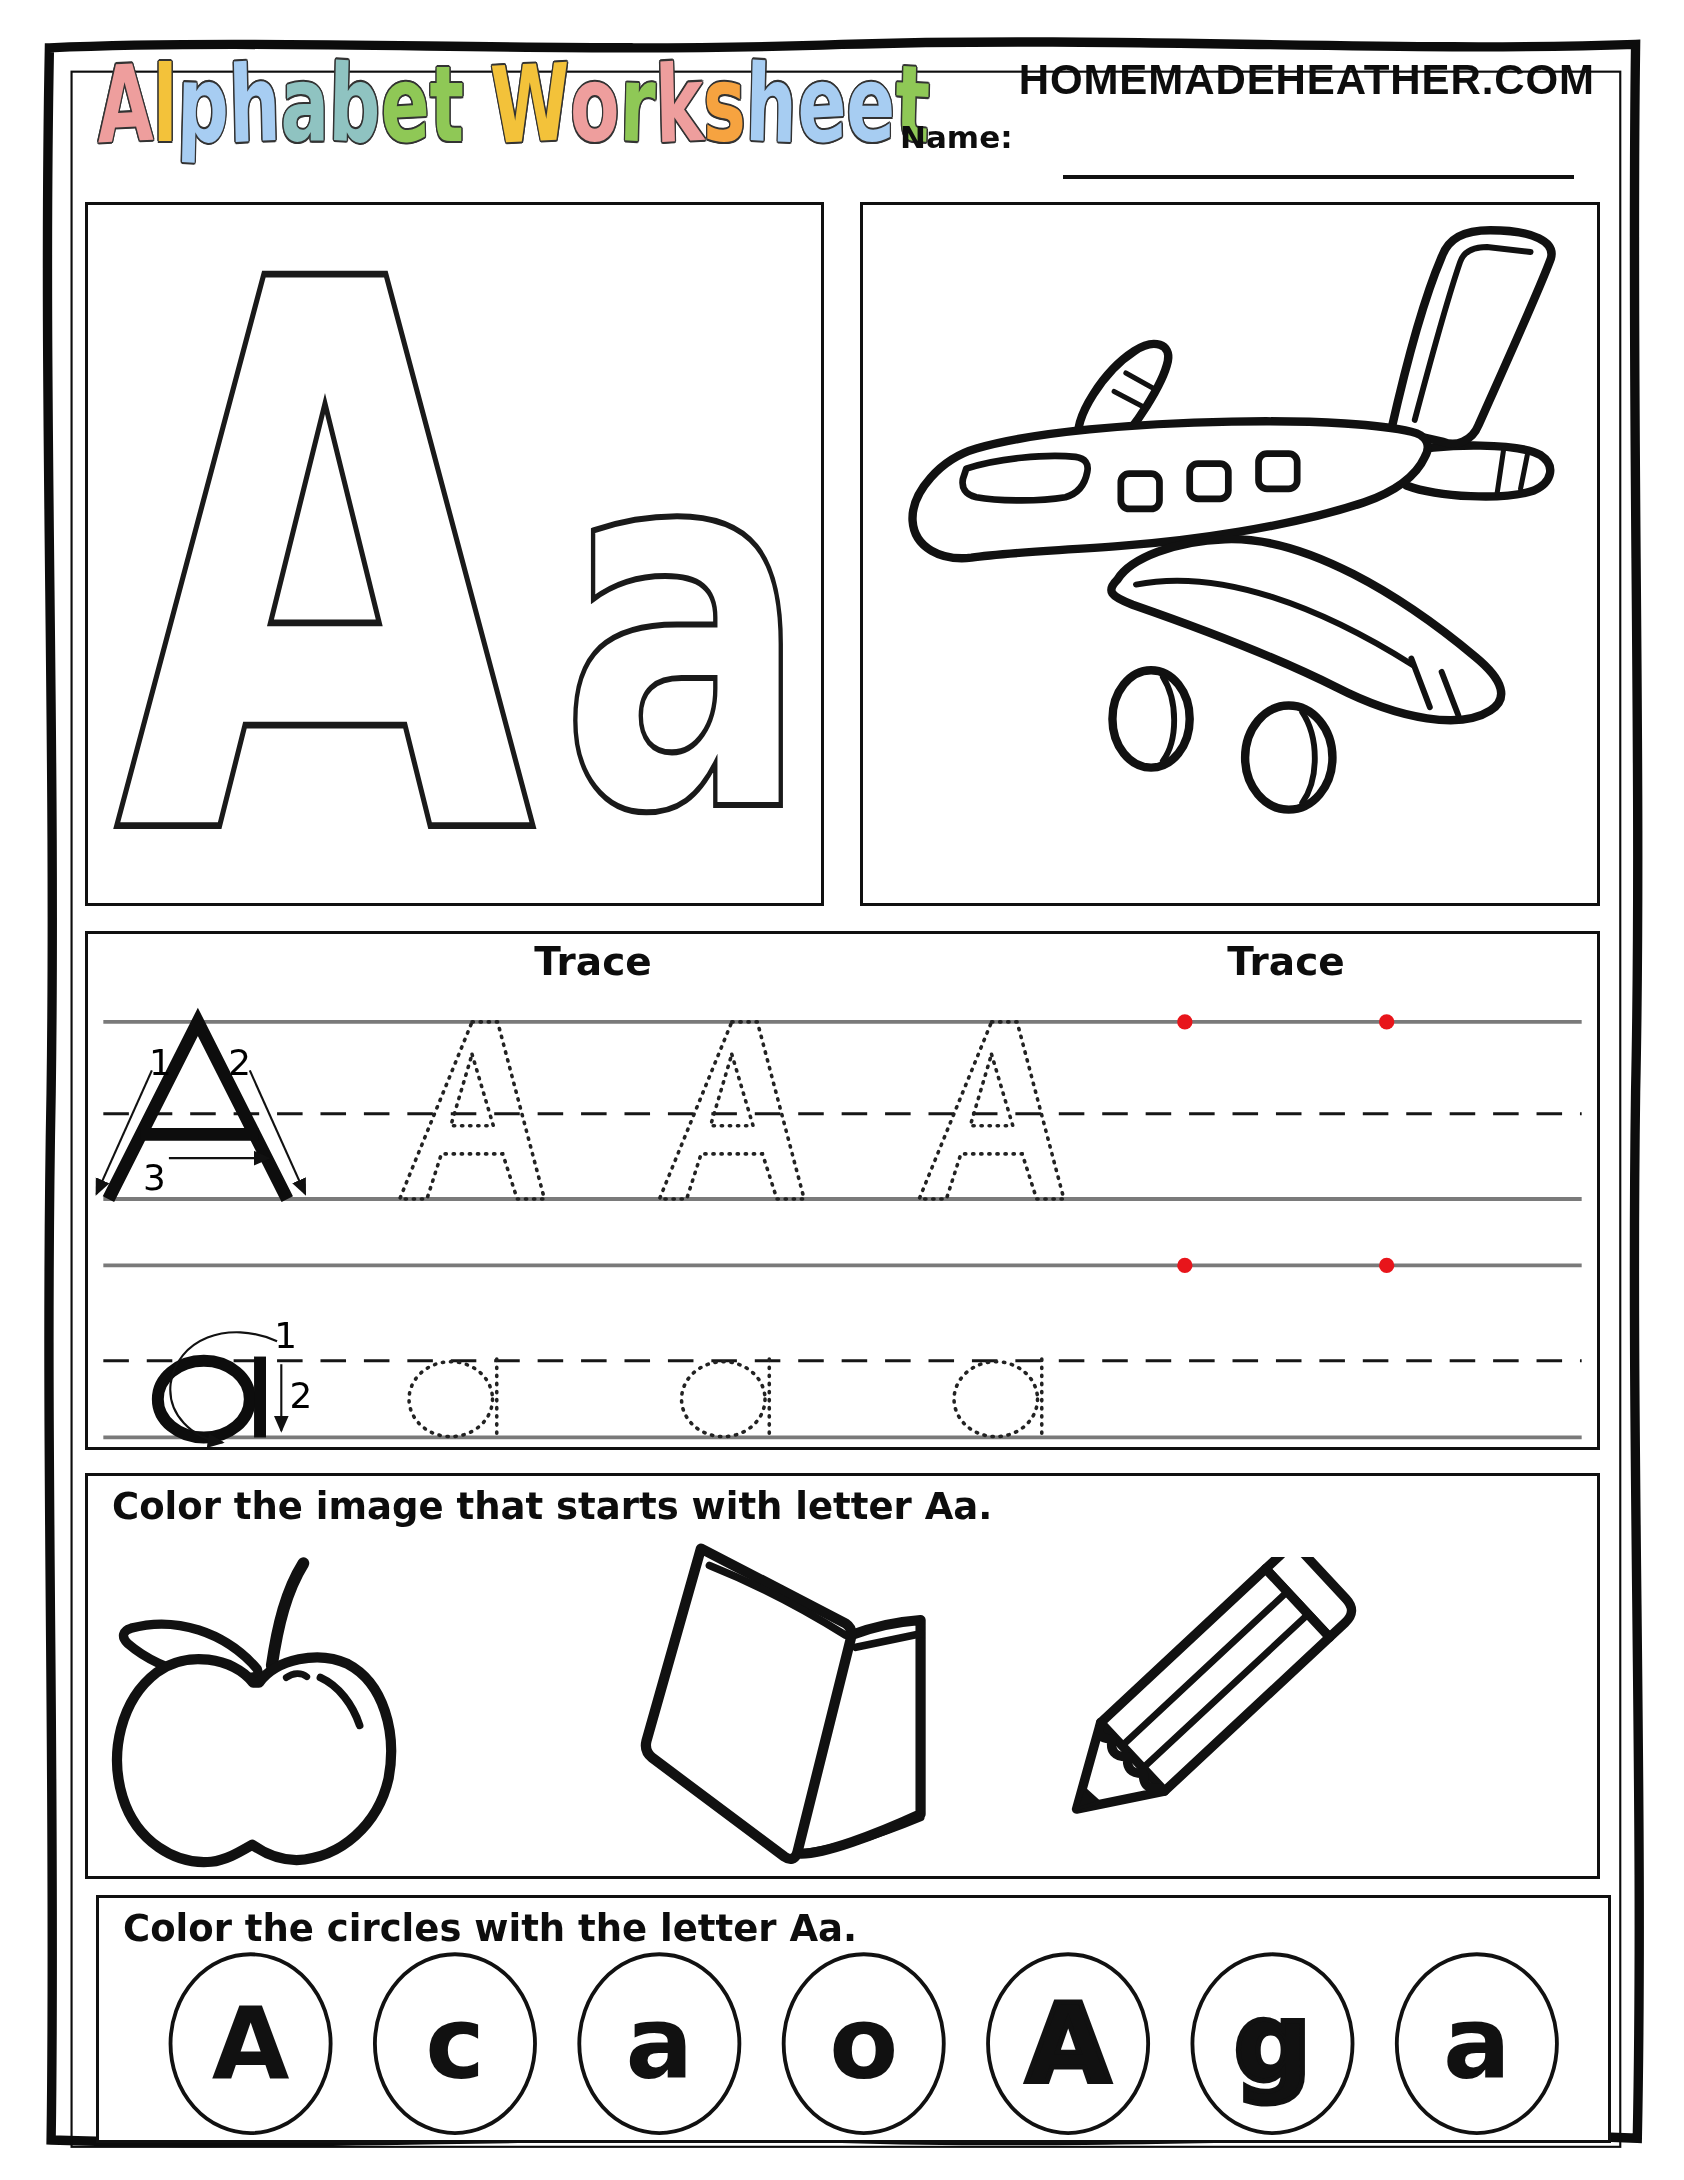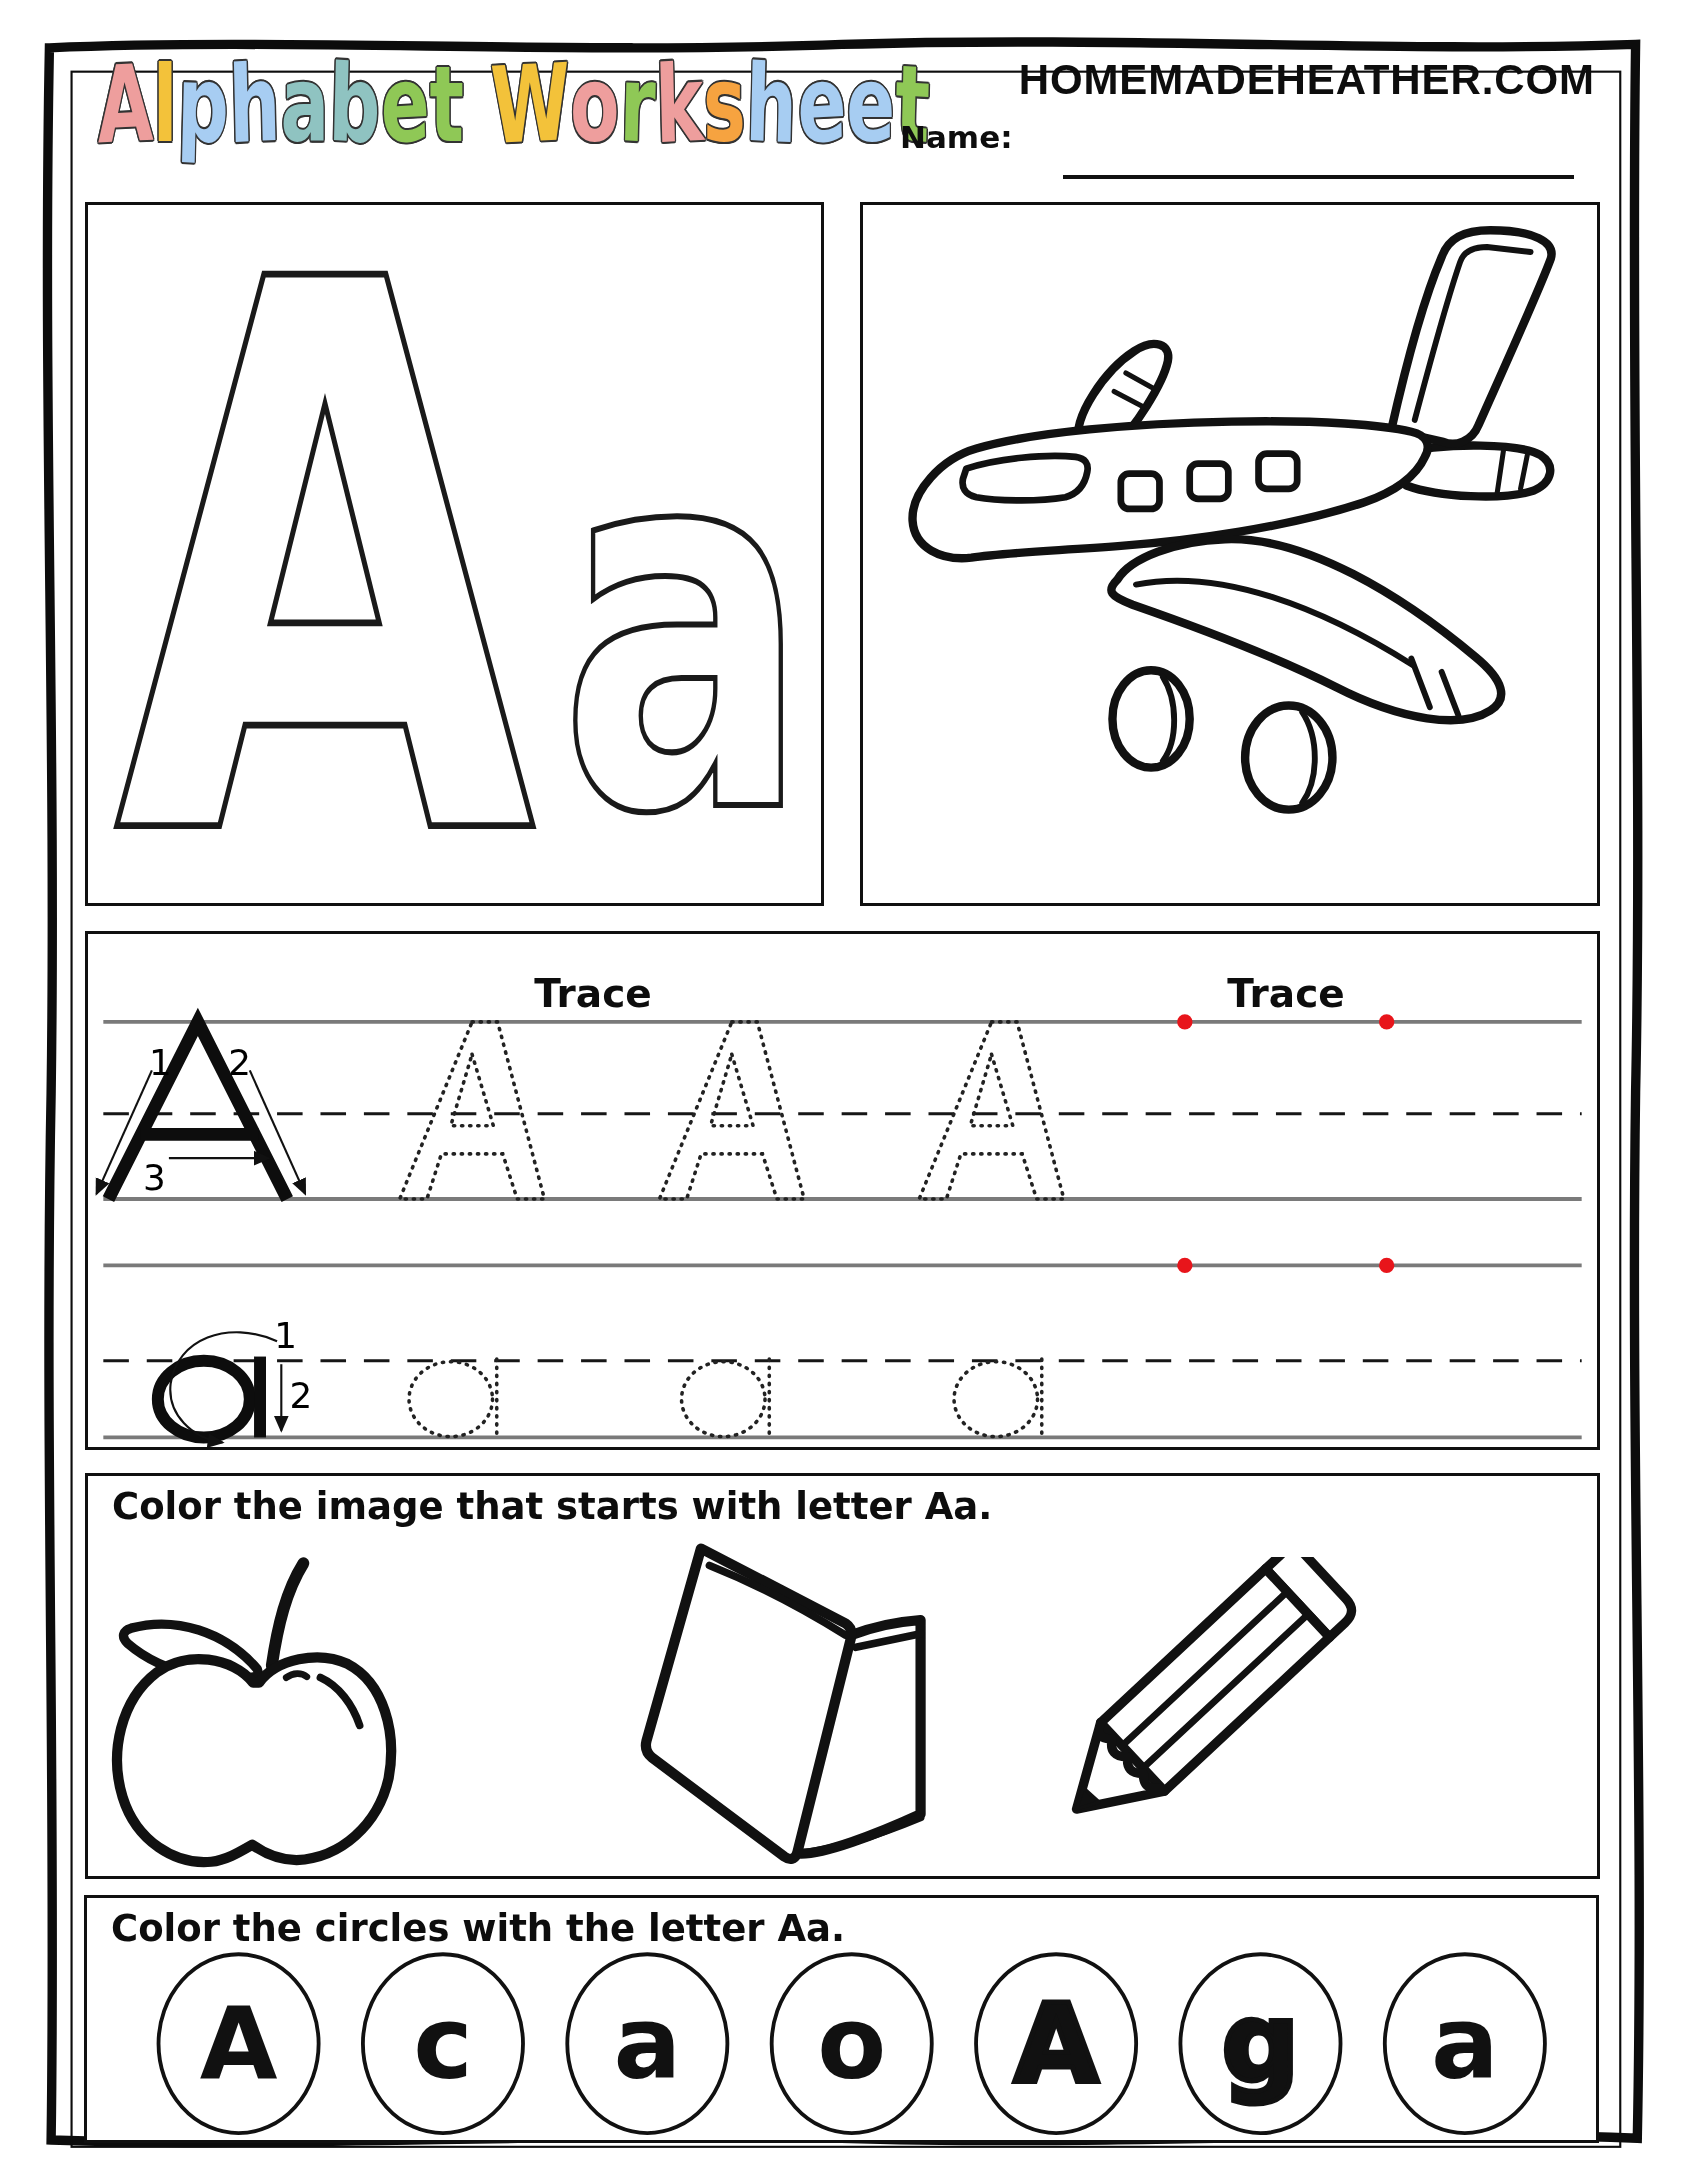--- a/index.html
+++ b/index.html
@@ -21,23 +21,23 @@
   .name-label{position:absolute;left:900px;top:119px;font-size:31px;font-weight:bold;}
   .name-line{position:absolute;left:1063px;top:175px;width:511px;height:4.3px;background:#111;}
   
   .box{position:absolute;background:#fff;border:3.4px solid #101010;}
   #letter-card{left:85px;top:202px;width:733px;height:698px;}
   #word-card{left:860px;top:202px;width:734px;height:698px;}
   .word-label{position:absolute;left:0;bottom:19px;width:100%;text-align:center;
               font-size:49px;font-weight:bold;}
   #trace-box{left:85px;top:931px;width:1509px;height:513px;}
   #color-box{left:85px;top:1473px;width:1509px;height:400px;}
-  #circles-box{left:84px;top:1895px;width:1509px;height:242px;}
+  #circles-box{left:96px;top:1895px;width:1509px;height:242px;}
   .instruction{position:absolute;left:24px;top:8.5px;font-size:37px;font-weight:bold;}
-  .trace-header{position:absolute;top:5.1px;transform:translateX(-50%);font-size:39px;font-weight:bold;margin-top:32px;}
+  .trace-header{position:absolute;top:5.1px;transform:translateX(-50%);font-size:39px;font-weight:bold;}
   .fill-svg{position:absolute;left:0;top:0;width:100%;height:100%;}
   .graphic{position:absolute;}
 </style>
 </head>
 <body>
 
 <div class="page">
 
   <svg id="border-svg" viewBox="0 0 1978 2560" width="1685" height="2181">
     <path d="M58,56 C340,44 660,64 988,52 C1316,42 1640,62 1920,52

